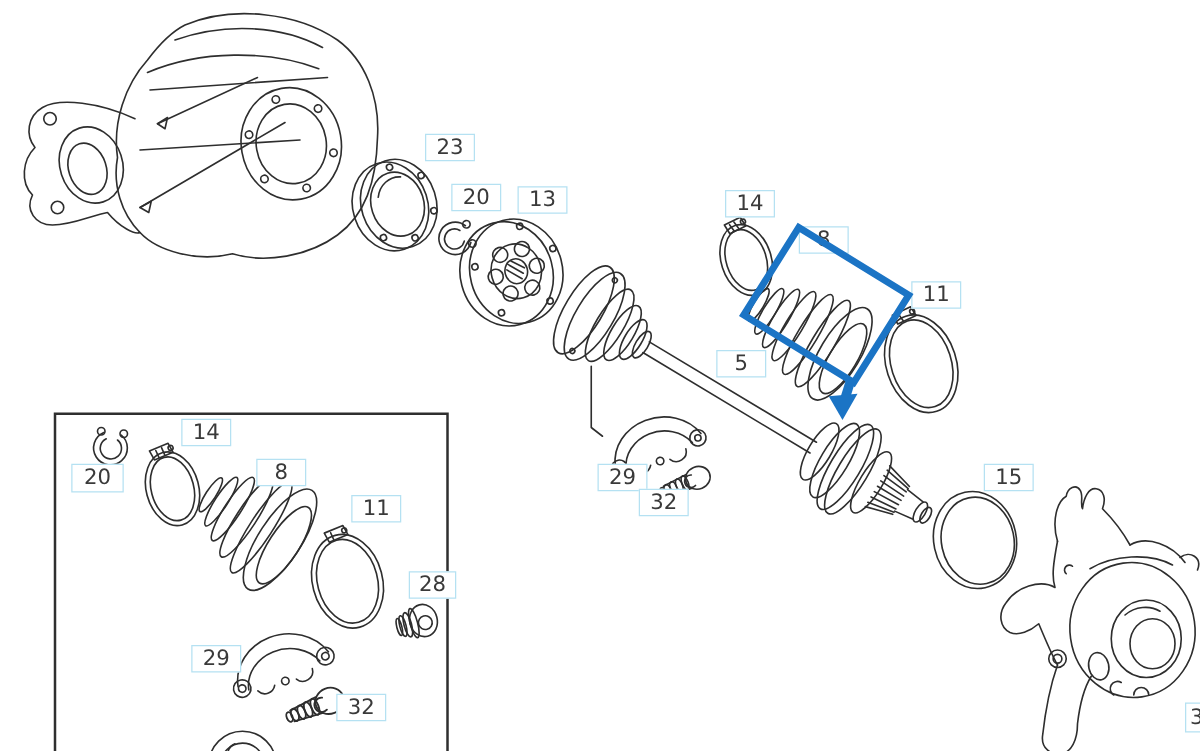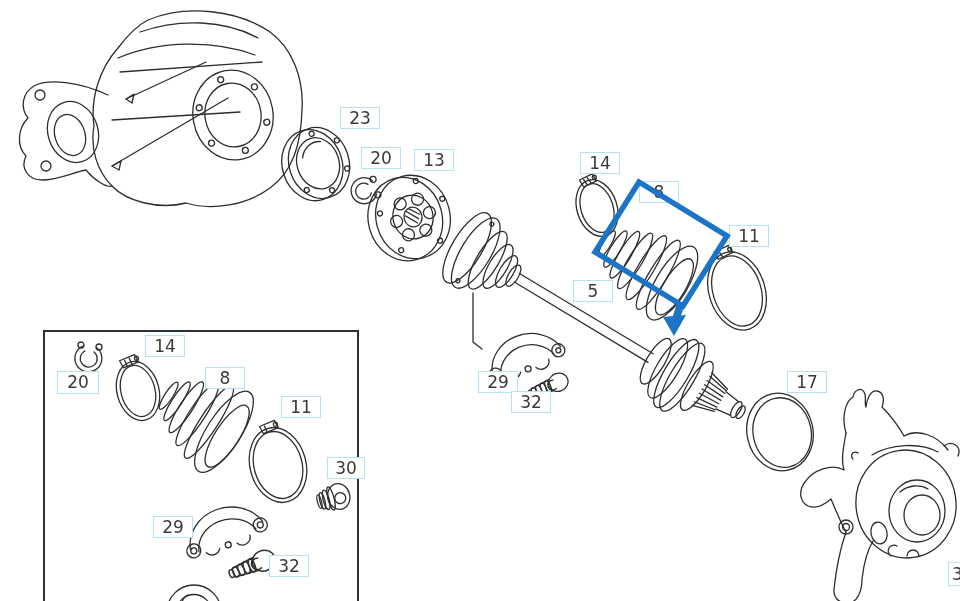--- a/index.html
+++ b/index.html
@@ -273,29 +273,29 @@
     </g>
   </svg>
 
   <div class="part-label" style="left:340px;top:107px">23</div>
   <div class="part-label" style="left:361px;top:147px">20</div>
   <div class="part-label" style="left:414px;top:149px">13</div>
   <div class="part-label" style="left:580px;top:152px">14</div>
   <div class="part-label" style="left:639px;top:181px">8</div>
   <div class="part-label" style="left:573px;top:280px">5</div>
   <div class="part-label" style="left:729px;top:225px">11</div>
-  <div class="part-label" style="left:787px;top:371px">17</div>
+  <div class="part-label" style="left:787px;top:371px">15</div>
   <div class="part-label" style="left:478px;top:371px">29</div>
   <div class="part-label" style="left:511px;top:391px">32</div>
 
   <div class="part-label" style="left:145px;top:335px">14</div>
   <div class="part-label" style="left:57px;top:371px;width:42px;height:23px">20</div>
   <div class="part-label" style="left:205px;top:367px">8</div>
   <div class="part-label" style="left:281px;top:396px">11</div>
-  <div class="part-label" style="left:327px;top:457px;width:38px">30</div>
+  <div class="part-label" style="left:327px;top:457px;width:38px">28</div>
   <div class="part-label" style="left:153px;top:516px">29</div>
   <div class="part-label" style="left:269px;top:555px">32</div>
 
   <div class="part-label edge" style="left:948px;top:562px">3</div>
 
   <svg id="hl" width="960" height="601" viewBox="0 0 960 601">
     <polygon points="639,182 727,236 683,306 595,252" fill="none" stroke="#1b74c5" stroke-width="5.5" stroke-linejoin="miter"></polygon>
     <line x1="681" y1="303" x2="675" y2="322" stroke="#1b74c5" stroke-width="7.5"></line>
     <polygon points="674,336 663,317 686,315" fill="#1b74c5"></polygon>
   </svg>

